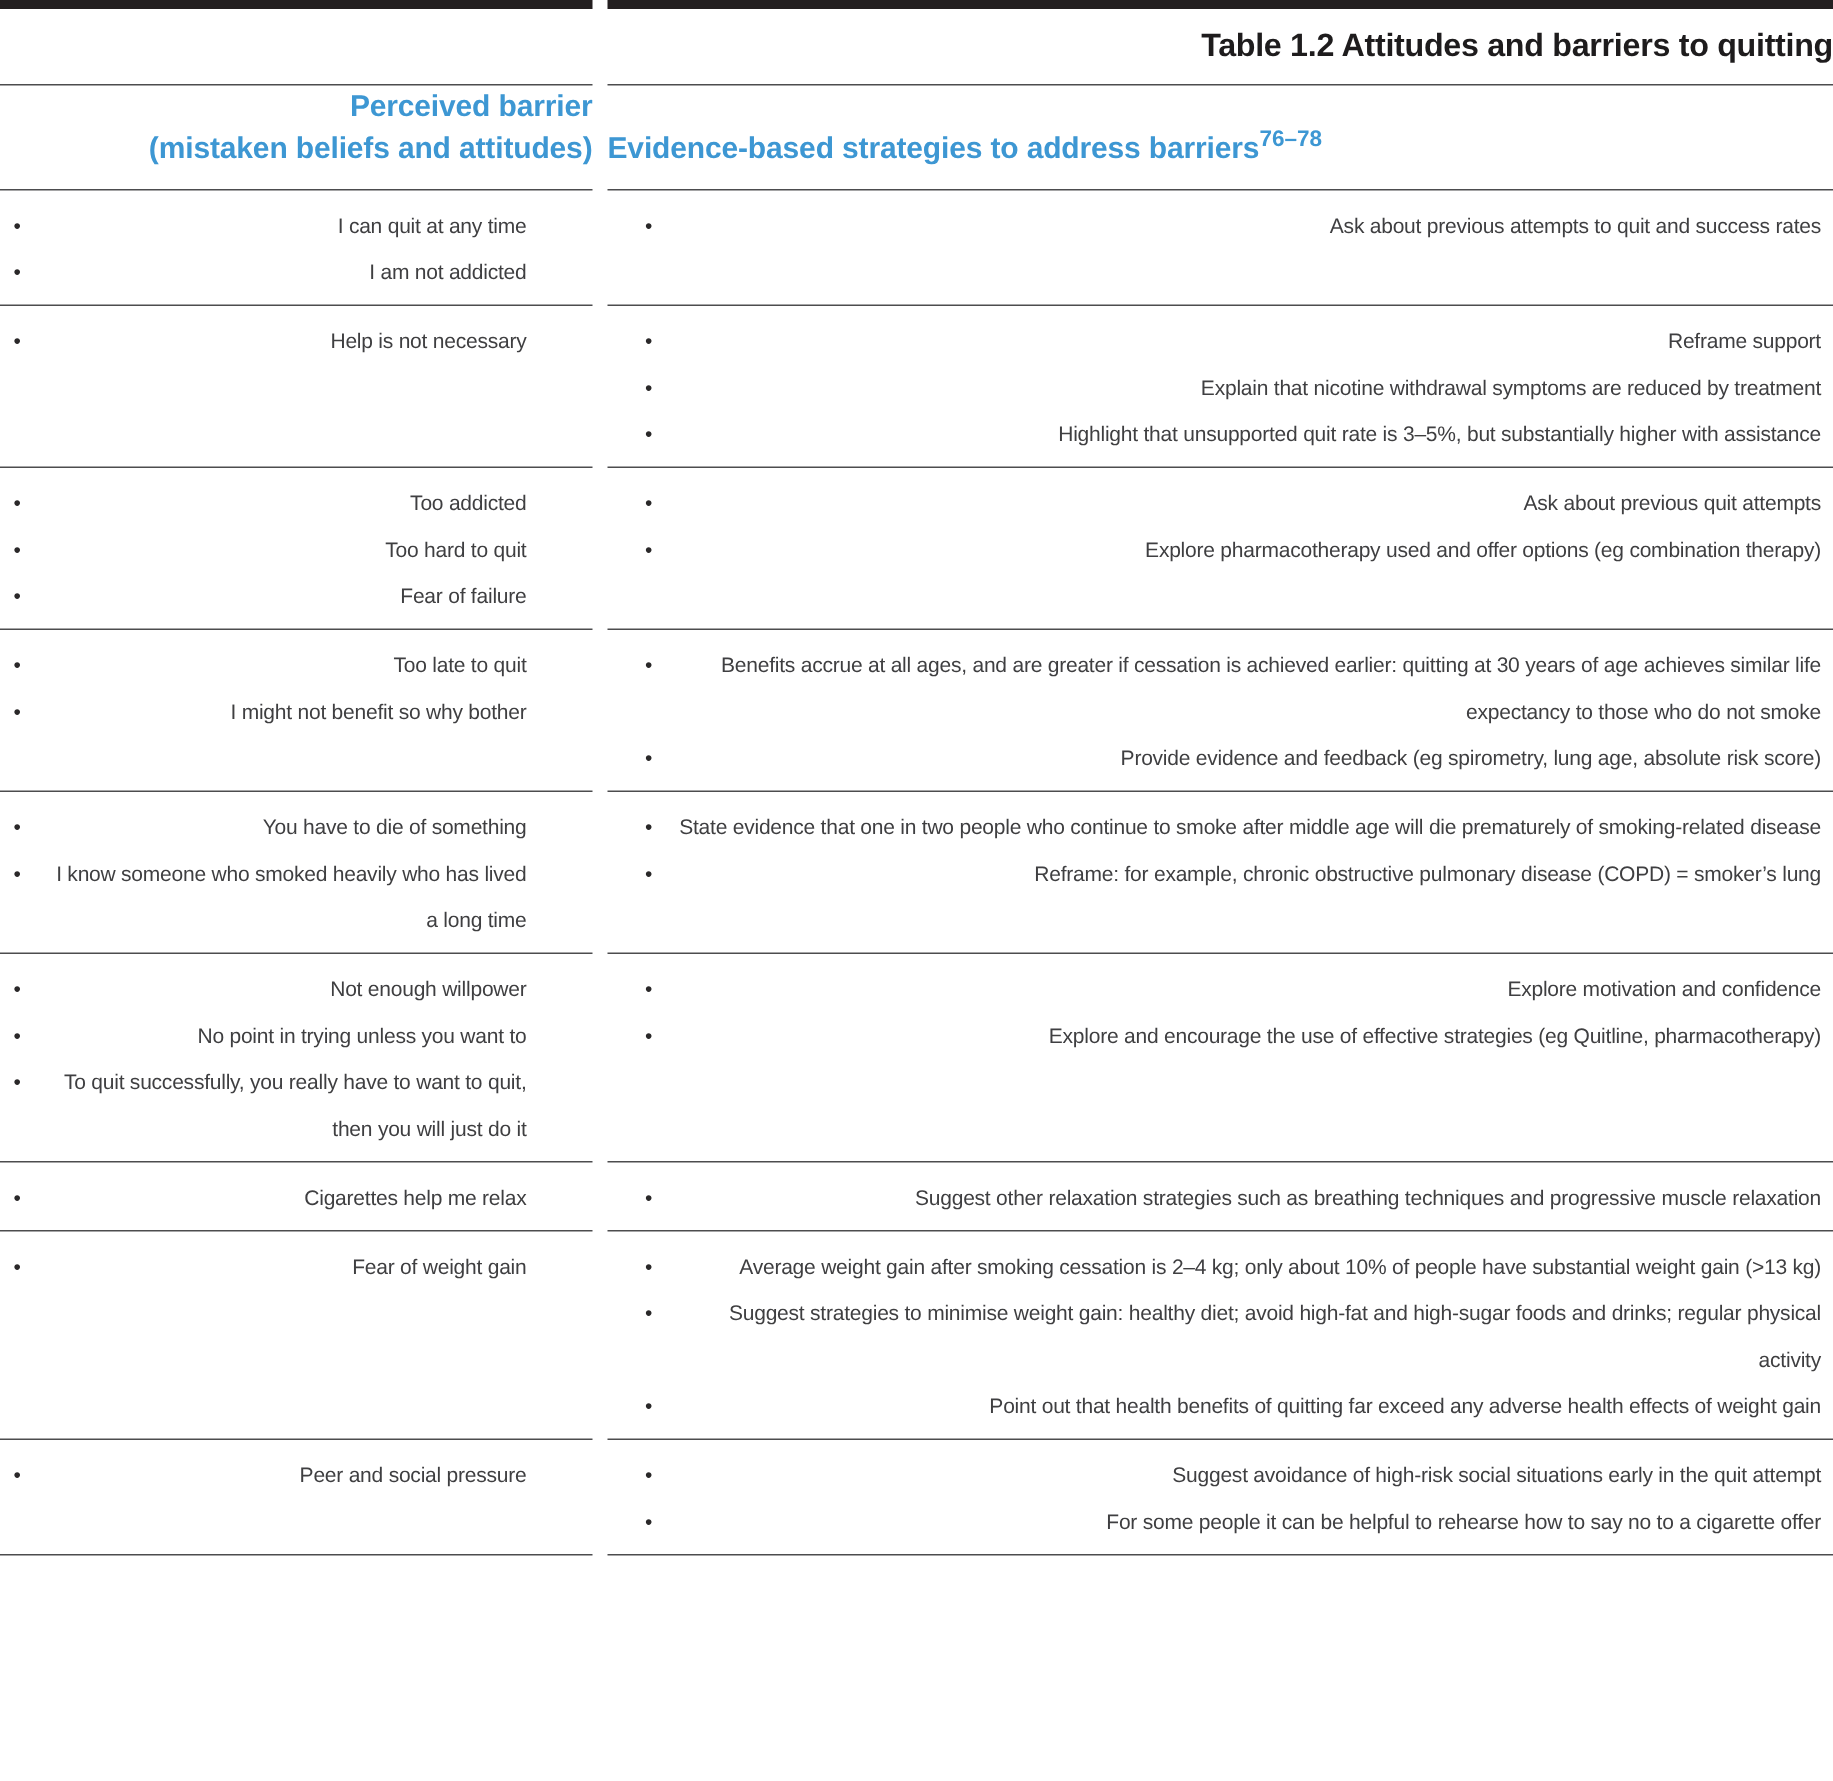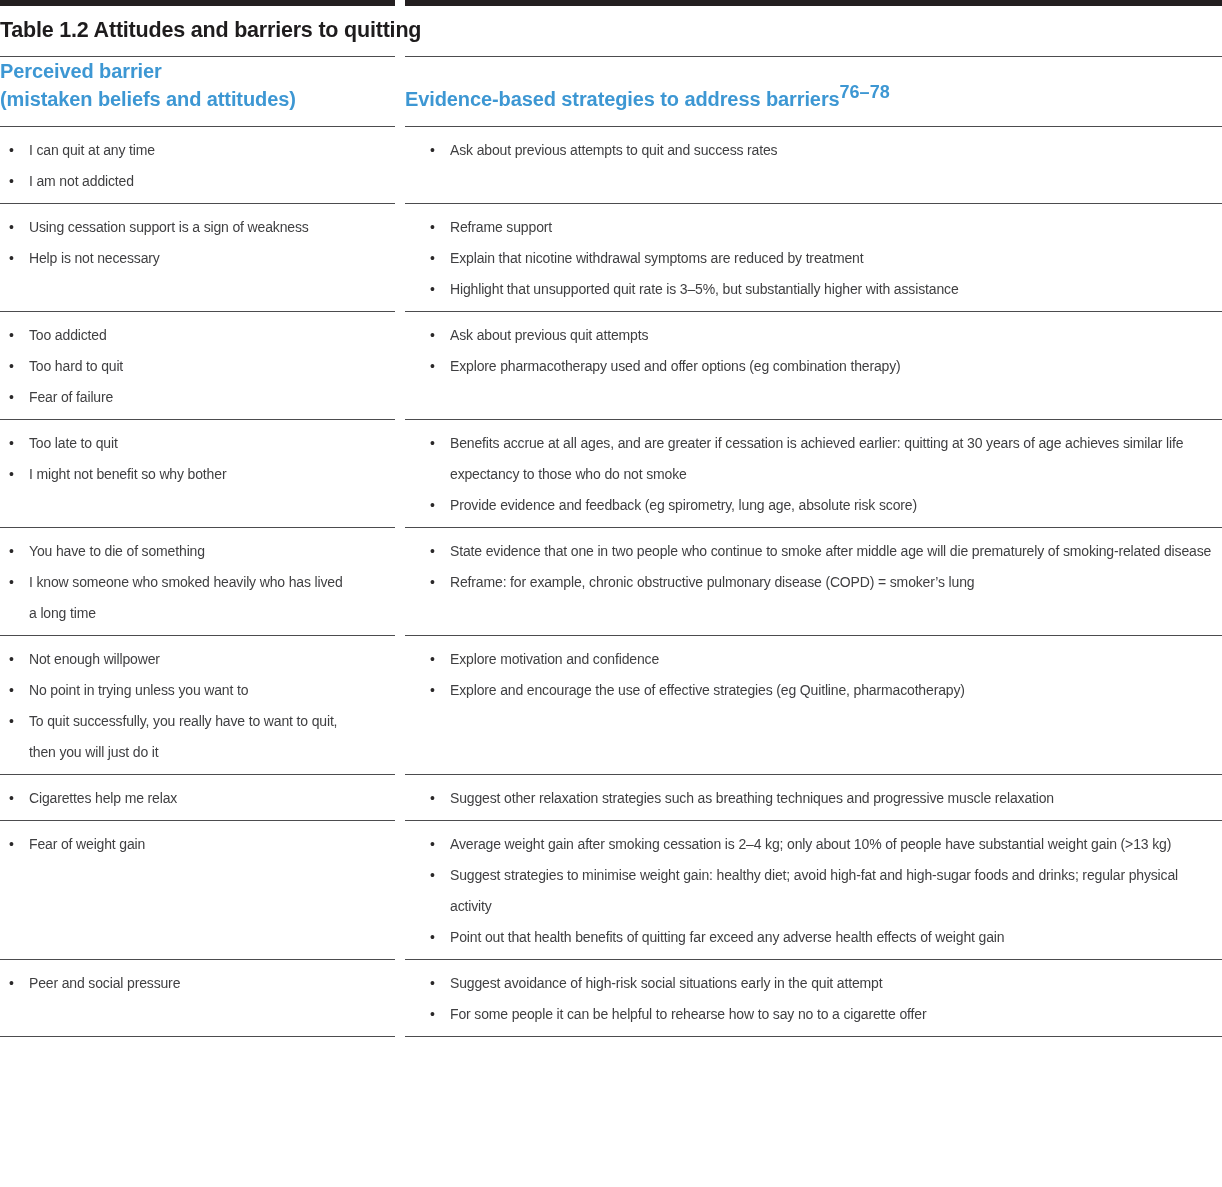--- a/index.html
+++ b/index.html
@@ -6,21 +6,21 @@
     --top-bar:#231f20;
     --rule:#4c4c4e;
     --header-blue:#3d97d3;
     --text-dark:#3f3f41;
     --title-black:#1e1c1d;
   }
   *{box-sizing:border-box;}
   html,body{margin:0;padding:0;background:#ffffff;}
   body{font-family:"Liberation Sans", sans-serif;}
   .page{
-    width:1222px;height:1066px;overflow:hidden;background:#fff;
+    width:1222px;height:1066px;overflow:hidden;background:#fff;text-align:right;
   }
   .grid{
     display:grid;
     grid-template-columns:395px 1fr;
     column-gap:10px;
   }
   .row{display:contents;}
   .topbar{height:6px;background:var(--top-bar);}
   .title{
     grid-column:1/-1;
@@ -35,21 +35,21 @@
     border-top:1.5px solid var(--rule);
     padding:0 0 13px 0;
     color:var(--header-blue);
     font-weight:bold;
     font-size:20px;
     line-height:28px;
     letter-spacing:-0.1px;
   }
   .th.right{display:flex;align-items:flex-end;}
   .th sup{
-    font-size:18px;
+    font-size:15px;
     line-height:0;
     vertical-align:super;
     letter-spacing:0;
   }
   .td{
     border-top:1.5px solid var(--rule);
     padding:8px 0 6px 0;
   }
   .td.left{padding-left:8px;padding-right:44px;}
   .td.right{padding-left:24px;padding-right:8px;}
@@ -95,21 +95,20 @@
             <li>I can quit at any time</li>
             <li>I am not addicted</li>
           </ul>
         </div><div class="td right">
           <ul class="bullets">
             <li>Ask about previous attempts to quit and success rates</li>
           </ul>
         </div></div>
       <div class="row"><div class="td left">
           <ul class="bullets">
-            <li>Using cessation support is a sign of weakness</li>
             <li>Help is not necessary</li>
           </ul>
         </div><div class="td right">
           <ul class="bullets">
             <li>Reframe support</li>
             <li>Explain that nicotine withdrawal symptoms are reduced by treatment</li>
             <li>Highlight that unsupported quit rate is 3–5%, but substantially higher with assistance</li>
           </ul>
         </div></div>
       <div class="row"><div class="td left">

